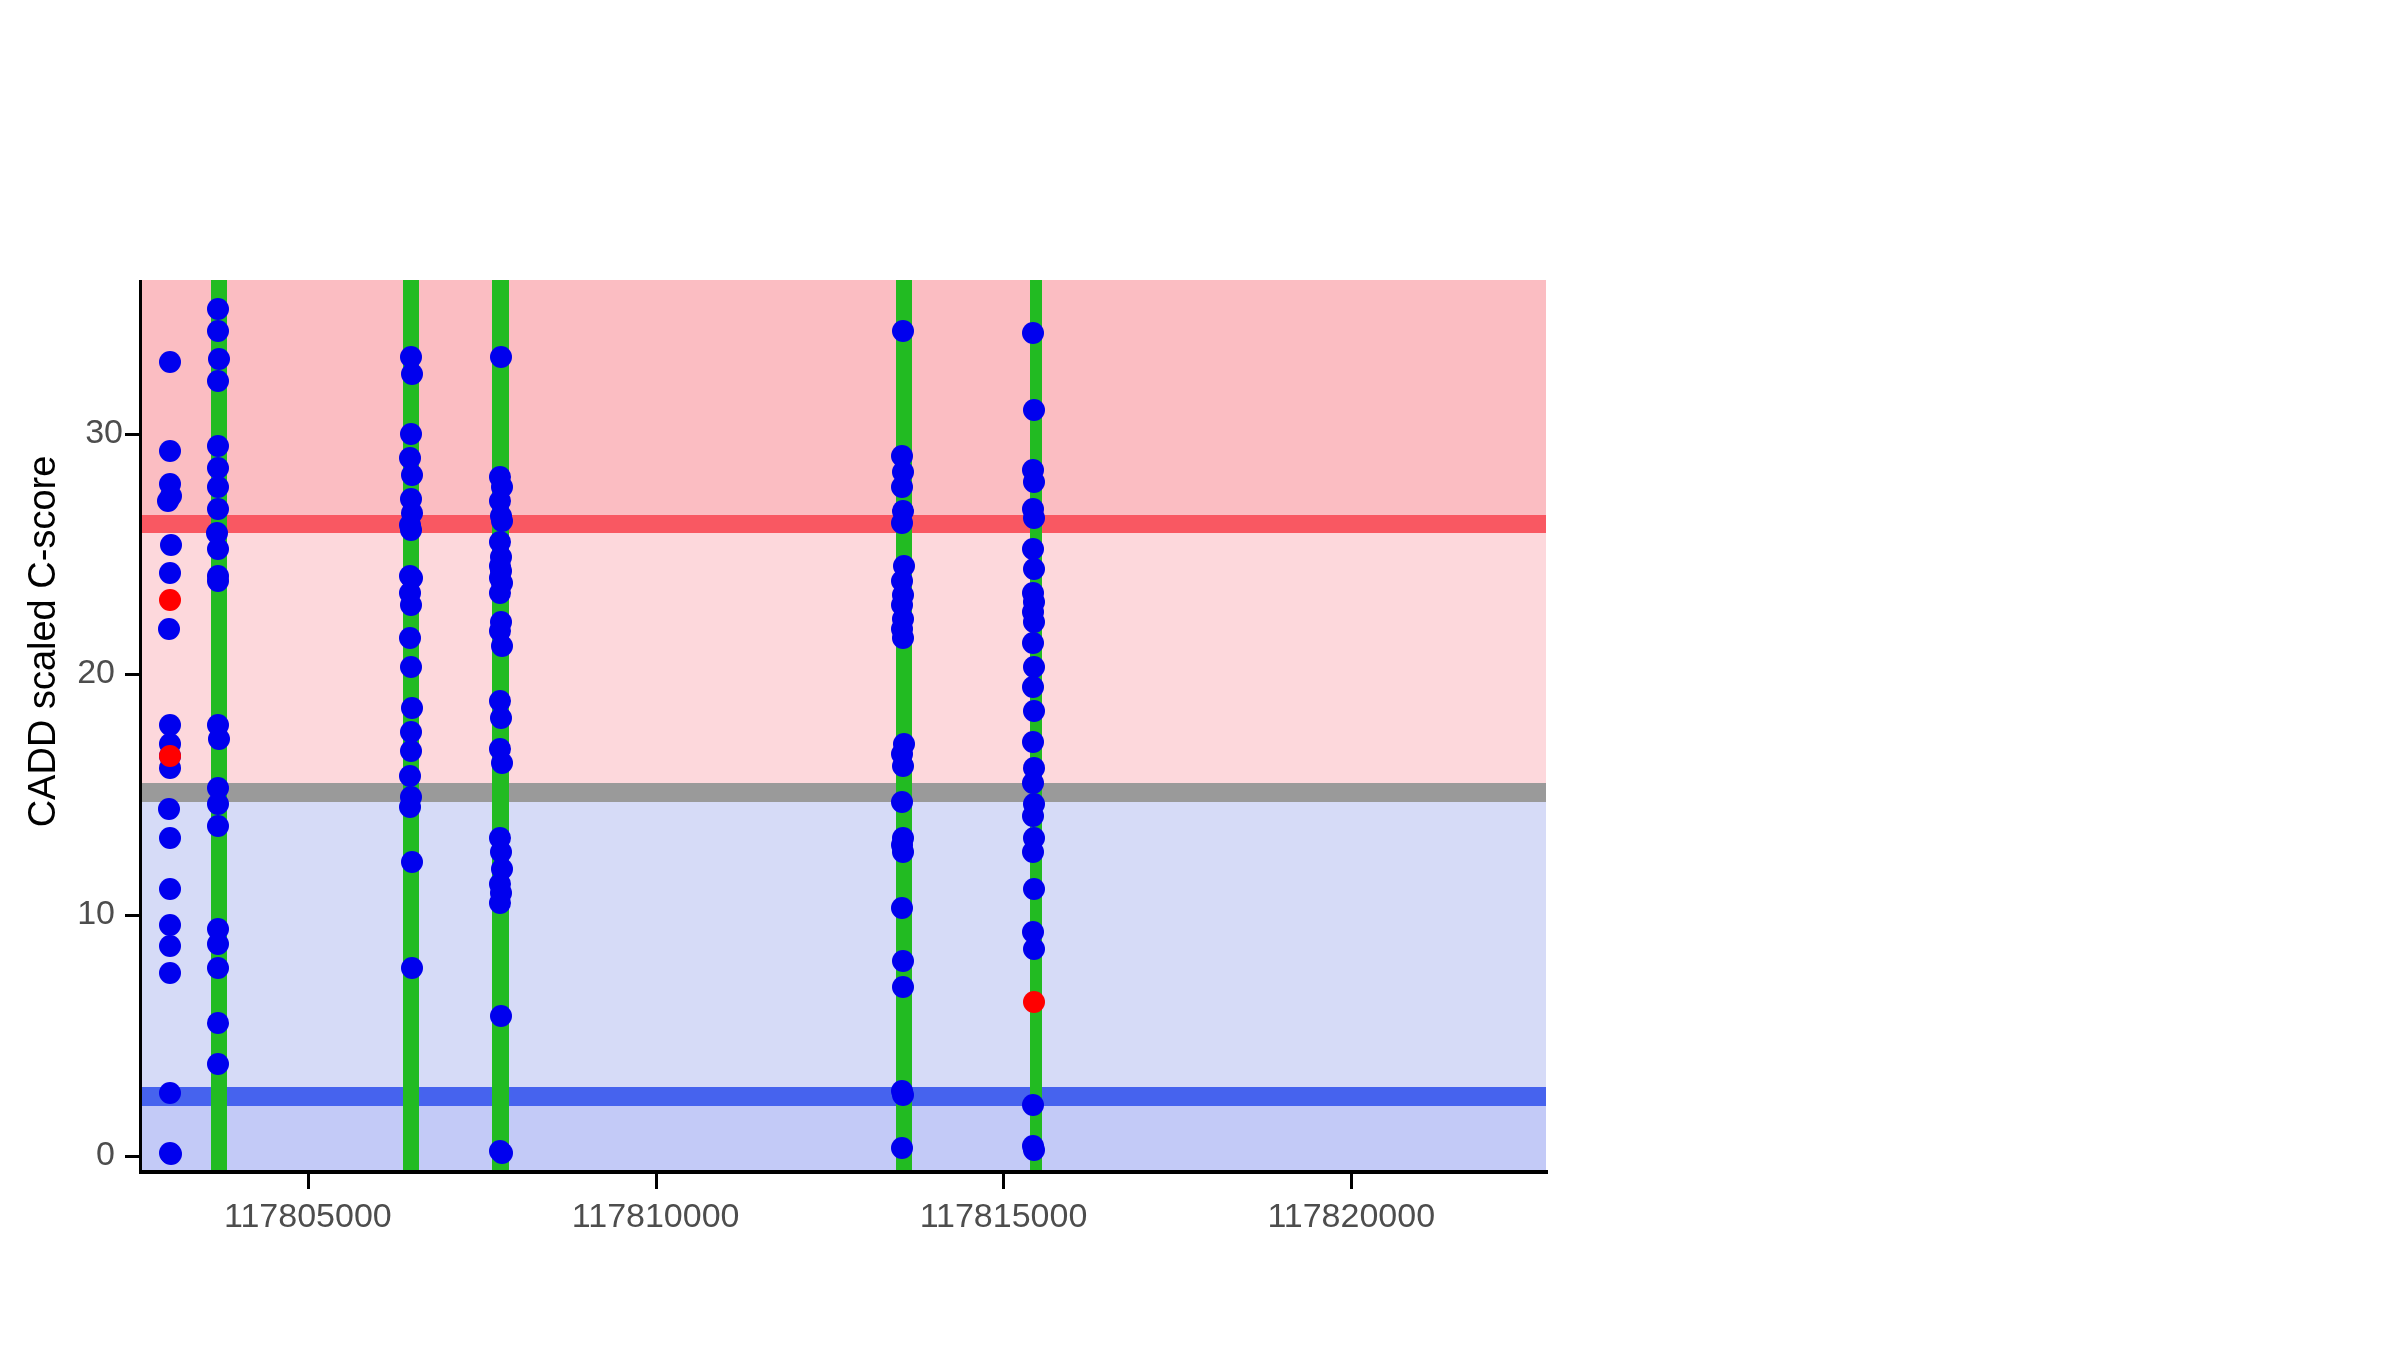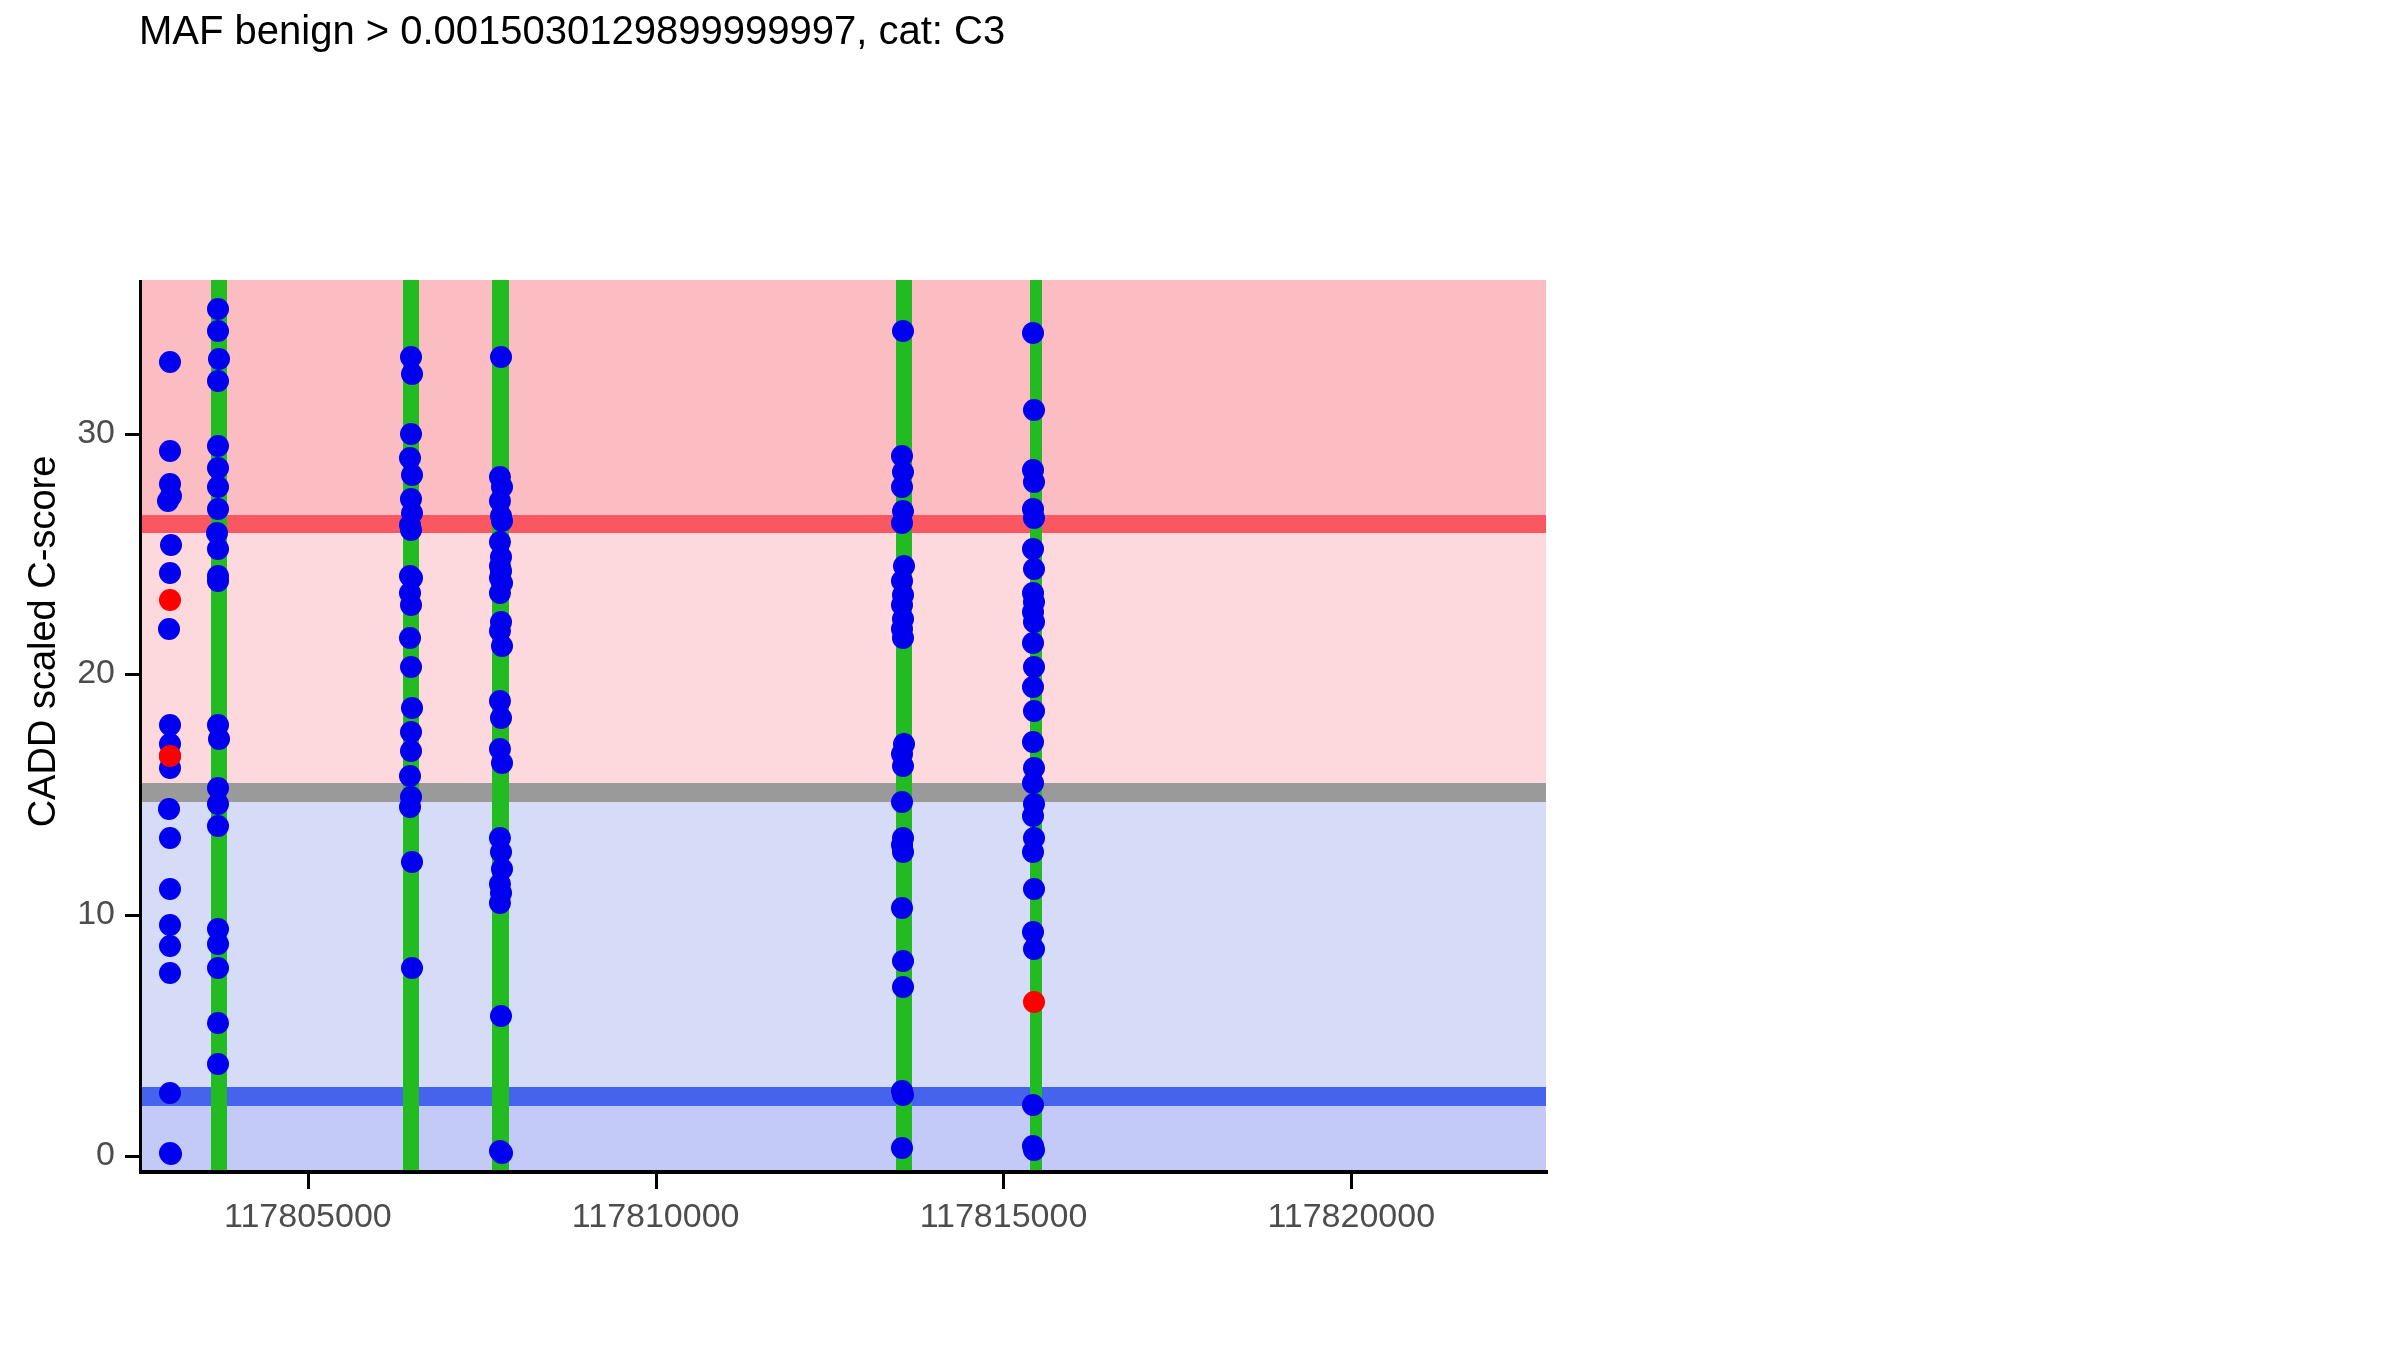--- a/index.html
+++ b/index.html
@@ -30,21 +30,20 @@
 
   .exon{position:absolute;top:0;height:100%;}
   .pt{position:absolute;border-radius:50%;}
 </style>
 </head>
 <body>
 
 <div id="root">
 
   <div class="title-block">
-    <div class="title-line">MAF benign &gt; 0.0015030129899999997, cat: C3</div>
   </div>
 
   <div class="panel" id="panel">
       <div class="band" style="top: 0px; height: 244.149px; background: rgb(251, 189, 194);"></div>
       <div class="band" style="top: 244.149px; height: 268.203px; background: rgb(253, 216, 220);"></div>
       <div class="band" style="top: 512.351px; height: 304.043px; background: rgb(214, 219, 247);"></div>
       <div class="band" style="top: 816.395px; height: 73.6054px; background: rgb(195, 202, 247);"></div>
       <div class="hline" style="top: 235.149px; height: 18px; background: rgb(249, 88, 98);"></div>
       <div class="hline" style="top: 502.851px; height: 19px; background: rgb(154, 154, 154);"></div>
       <div class="hline" style="top: 806.895px; height: 19px; background: rgb(70, 99, 238);"></div>
@@ -211,21 +210,21 @@
   <div class="axis-line-y"></div>
   <div class="axis-line-x"></div>
 
   <div id="yticks">
       <div class="ytick-label" style="left: 25px; top: 1133.57px;">0</div>
       <div class="ytick-mark" style="left: 125px; top: 1154.57px;"></div>
       <div class="ytick-label" style="left: 25px; top: 893.027px;">10</div>
       <div class="ytick-mark" style="left: 125px; top: 914.027px;"></div>
       <div class="ytick-label" style="left: 25px; top: 652.486px;">20</div>
       <div class="ytick-mark" style="left: 125px; top: 673.486px;"></div>
-      <div class="ytick-label" style="left: 25px; top: 411.946px;">30</div>
+      <div class="ytick-label" style="left: 33px; top: 411.946px;">30</div>
       <div class="ytick-mark" style="left: 125px; top: 432.946px;"></div>
     </div>
   <div id="xticks">
       <div class="xtick-label" style="left: 147.931px; top: 1196px;">117805000</div>
       <div class="xtick-mark" style="left: 306.931px; top: 1174px;"></div>
       <div class="xtick-label" style="left: 495.703px; top: 1196px;">117810000</div>
       <div class="xtick-mark" style="left: 654.703px; top: 1174px;"></div>
       <div class="xtick-label" style="left: 843.475px; top: 1196px;">117815000</div>
       <div class="xtick-mark" style="left: 1002.48px; top: 1174px;"></div>
       <div class="xtick-label" style="left: 1191.25px; top: 1196px;">117820000</div>

